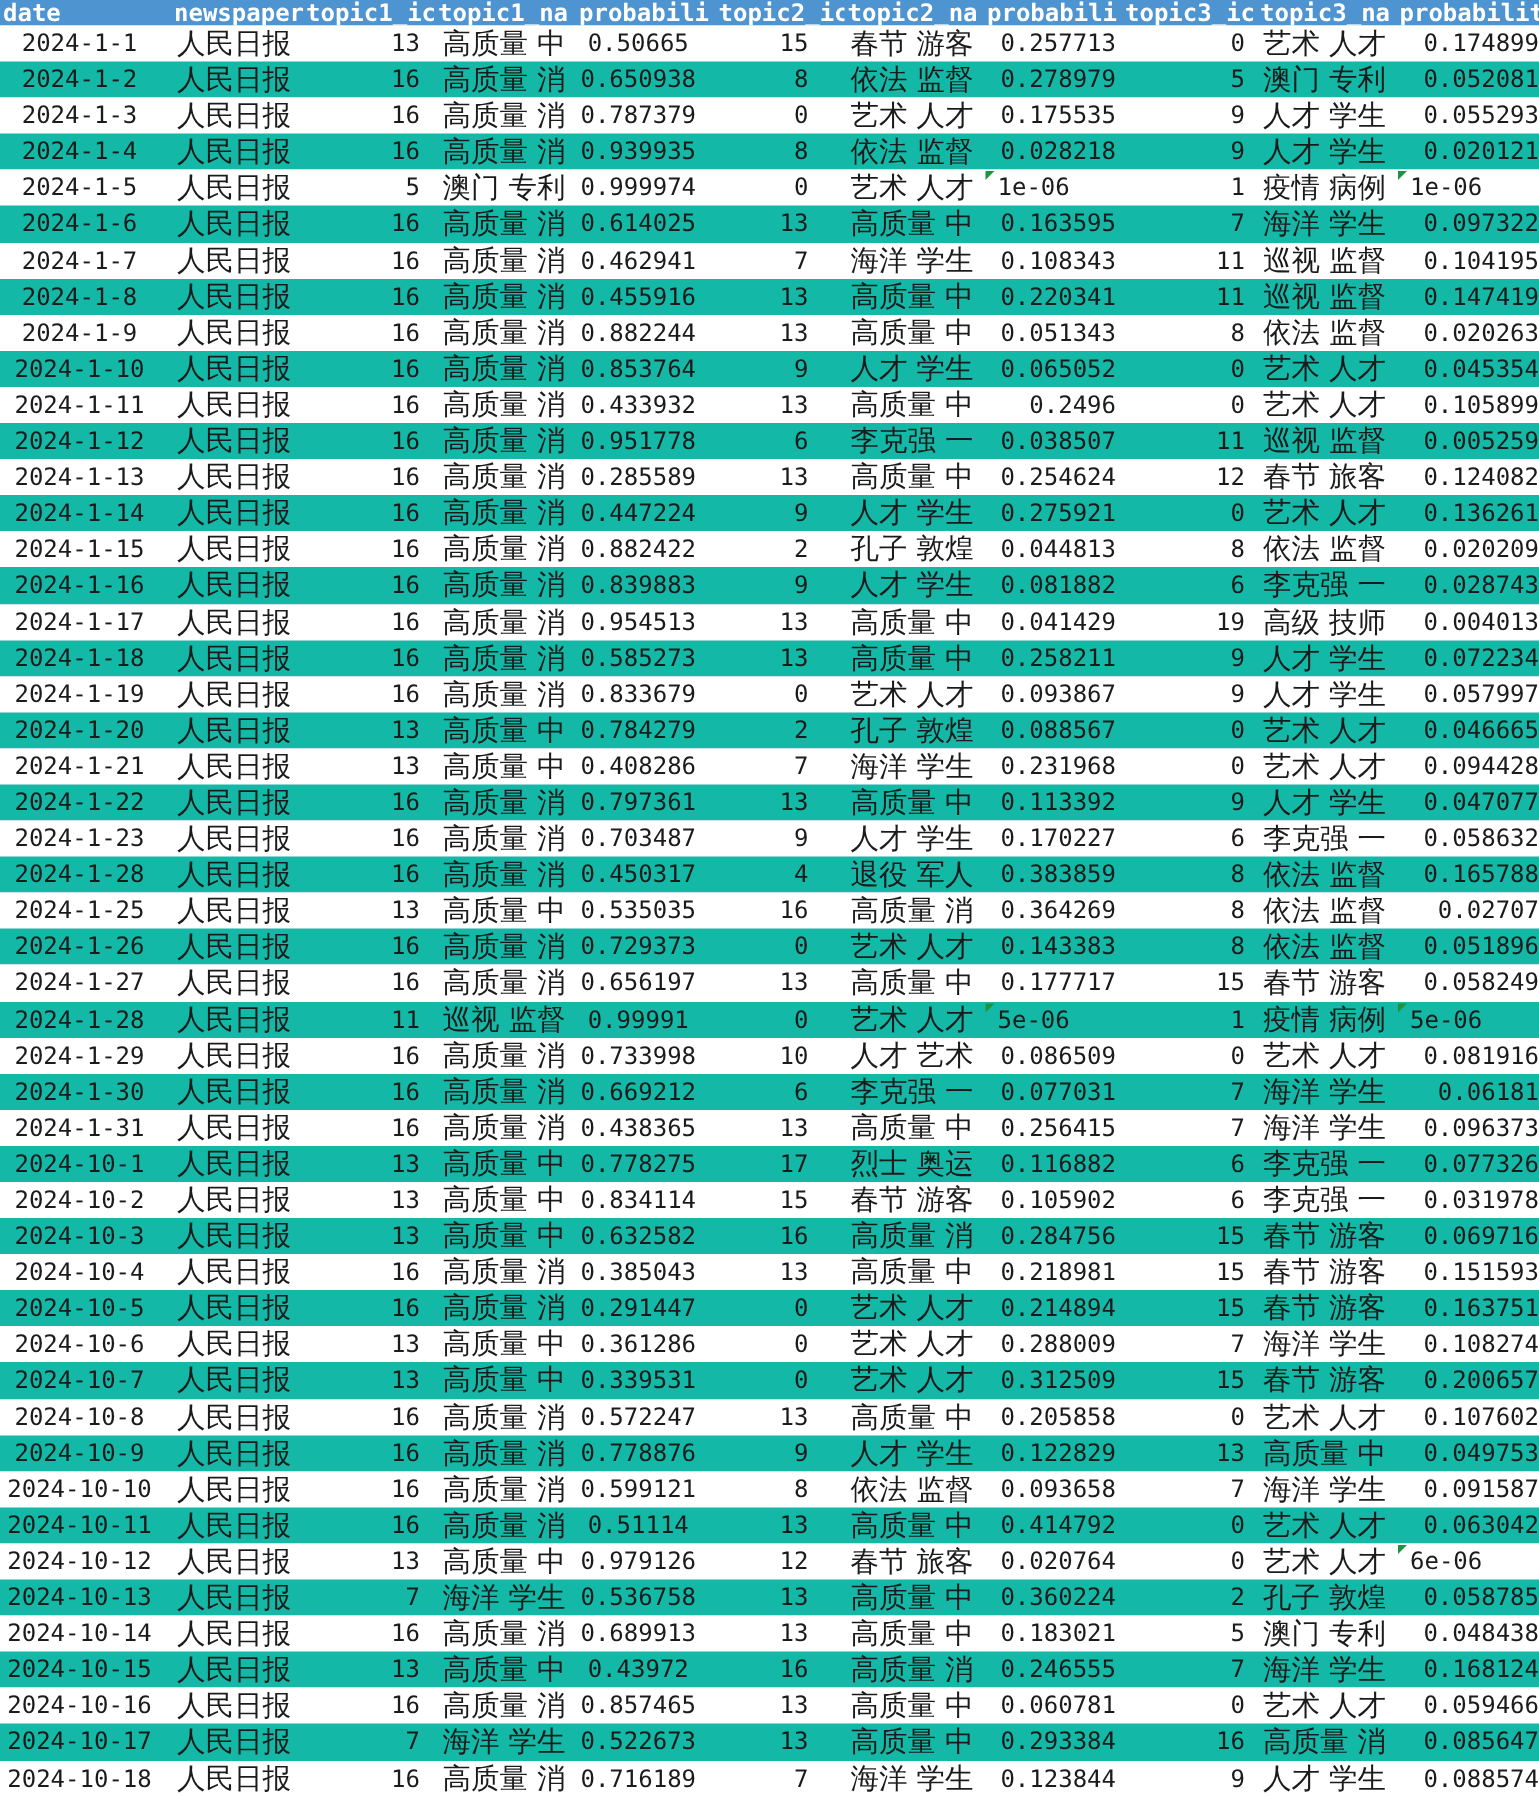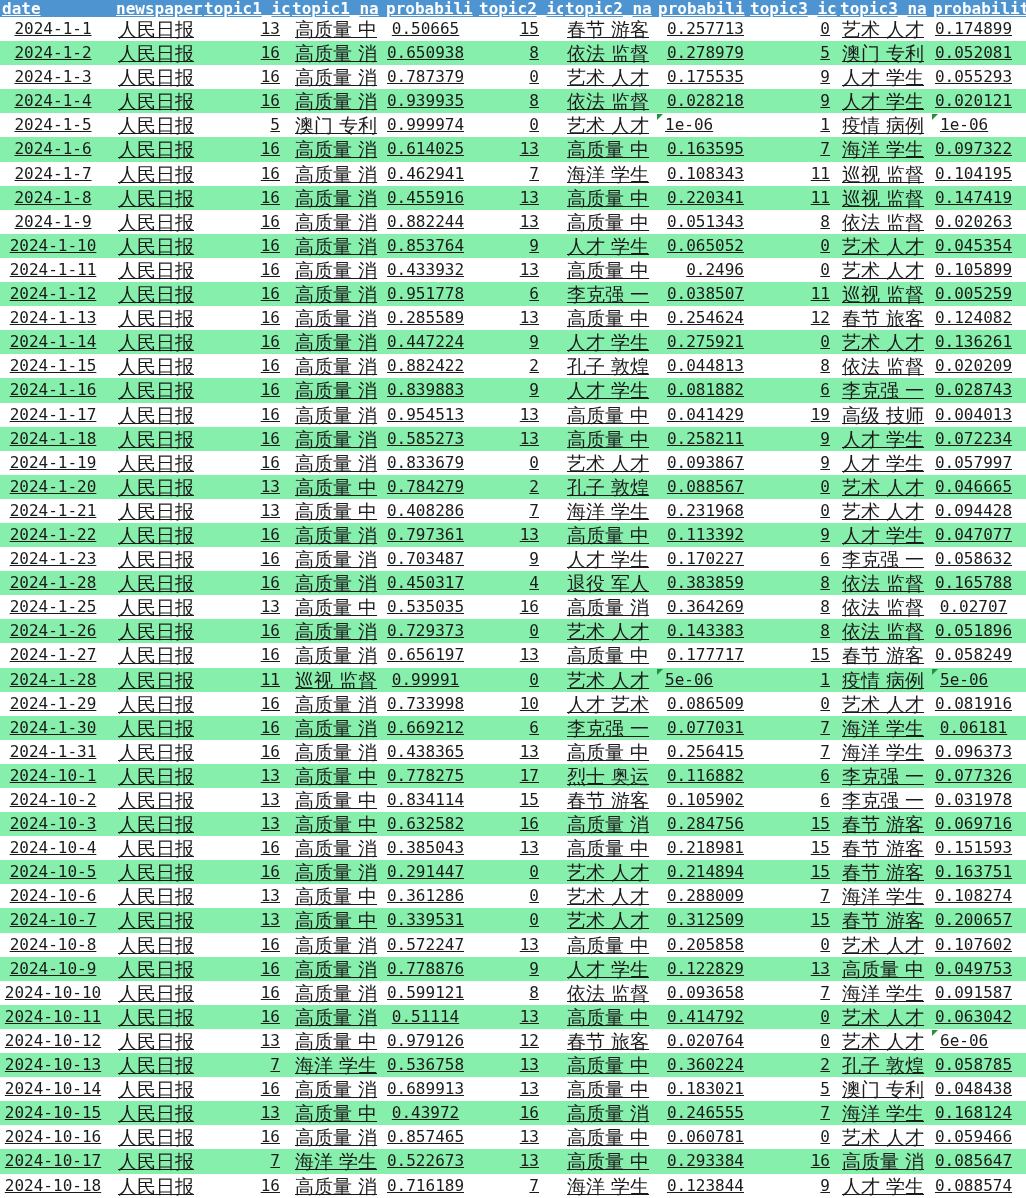--- a/index.html
+++ b/index.html
@@ -14,23 +14,22 @@
     font-family: "DejaVu Sans Mono", monospace;
     font-size: 16px;
     color: #1b1b1b;
     cursor: cell;
   }
   .row {
     display: flex;
     height: 24.1px;
     line-height: 24.1px;
     background: #ffffff;
-    text-decoration: underline;
   }
-  .row.alt { background: #86efac; }
+  .row.alt { background: #14b8a6; }
   .hrow {
     height: 17px;
     line-height: 17px;
     background: #4d94d0;
     color: #ffffff;
     font-weight: bold;
   }
   .c {
     flex: none;
     overflow: hidden;
@@ -42,21 +41,21 @@
   .c0  { width: 114px; padding-right: 8px;  text-align: center; }
   .c1  { width: 88px;  padding-left: 4px;   text-align: left;  }
   .c2  { width: 88px;  padding-right: 10px; text-align: right; }
   .c3  { width: 94px;  padding-left: 5px;   text-align: left;  }
   .c4  { width: 93px;  padding-right: 10px; text-align: center; }
   .c5  { width: 86px;  padding-right: 24px; text-align: right; }
   .c6  { width: 93px;  padding-left: 4px;   text-align: left;  }
   .c7  { width: 92px;  padding-right: 4px;  text-align: right; }
   .c8  { width: 90px;  padding-right: 8px;  text-align: right; }
   .c9  { width: 93px;  padding-left: 4px;   text-align: left;  }
-  .c10 { width: 95px;  padding-right: 10px; text-align: center; }
+  .c10 { width: 95px;  text-align: right; }
   
   .cjk {
     font-family: "DejaVu Sans", "Liberation Sans", sans-serif;
     font-size: 19px;
   }
   .hrow .c {
     padding: 0 0 0 2px;
     text-align: left;
     font-size: 16px;
   }

